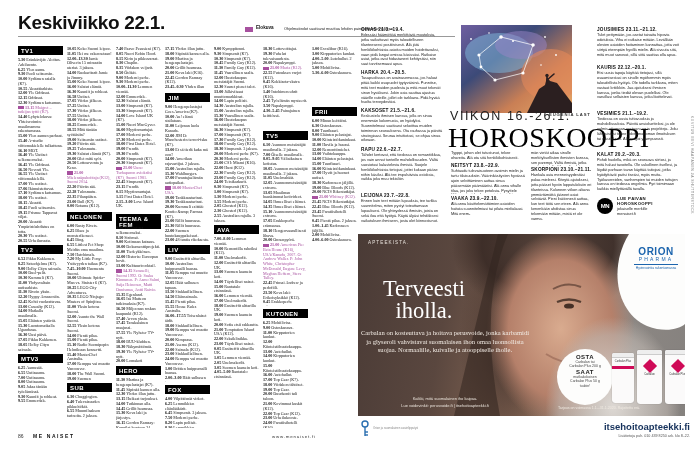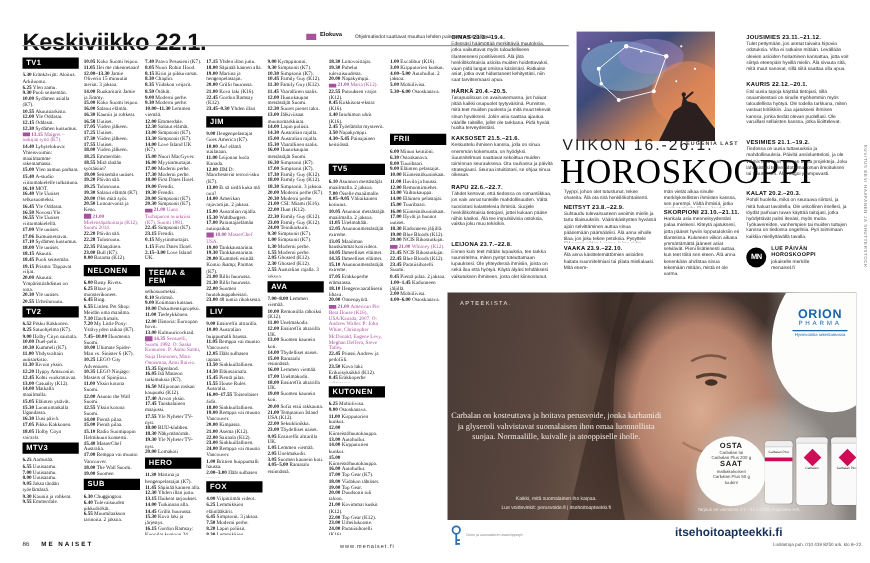--- a/index.html
+++ b/index.html
@@ -1,20 +1,20 @@
 <!DOCTYPE html>
 <html><head>
 <meta charset="utf-8">
 <style>
   html,body{margin:0;padding:0}
   body{width:696px;height:450px;position:relative;background:#fff;overflow:hidden;
        font-family:"Liberation Sans",sans-serif;color:#111;-webkit-font-smoothing:antialiased}
   .abs{position:absolute}
   
-  .page-title{left:18px;top:24px;font-size:19px;font-weight:bold;letter-spacing:-.3px}
+  .page-title{left:18px;top:12px;font-size:19px;font-weight:bold;letter-spacing:-.3px}
   .legend-swatch{left:245px;top:27px;width:8px;height:4.5px;background:#a7519f}
   .legend-label{left:256px;top:25px;font-size:4.6px;font-weight:bold}
   .disclaimer{left:284px;top:25.5px;font-size:3.9px;color:#222}
   .head-rule{left:18px;top:36px;width:437px;height:.6px;background:#999}
   
   .ch-hdr{background:#000;color:#fff;font-weight:bold;font-size:6px;letter-spacing:.4px;
           padding:1.5px 0 1.5px 3px;box-sizing:border-box}
   .entries{font-family:"Liberation Serif",serif;font-size:4.15px;line-height:1.15;
            overflow:hidden;color:#161616}
   .entry{margin:0}
@@ -69,21 +69,21 @@
   .ad-offer-note{left:200px;top:172px;width:135px;font-size:3.6px;color:#f0eae2}
   .swoosh{right:0;top:0;width:90px;height:110px}
   .orionlogo{right:4px;top:12px;width:50px;text-align:center;color:#1b64ad}
   .orionlogo .o1{font-size:10px;font-weight:bold;letter-spacing:.5px}
   .orionlogo .o2{font-size:5px;letter-spacing:2.2px;margin-top:-1px}
   .orionlogo .rule{height:.7px;background:#1b64ad;margin:1.5px 3px}
   .orionlogo .o3{font-size:3.4px;color:#1b64ad}
   
   .key-block{left:360px;top:420px;display:flex;gap:3px;align-items:center}
   .key-text{font-size:2.9px;color:#888;line-height:1.3}
-  .apt-site{left:476px;top:421px;width:214px;text-align:center;font-size:9.5px;font-weight:bold;color:#16325c}
+  .apt-site{left:476px;top:421px;width:214px;text-align:right;font-size:9.5px;font-weight:bold;color:#16325c}
   .apt-info{left:476px;top:434px;width:214px;text-align:right;font-size:3.7px;color:#555}
   
   .f-page{left:18px;top:433px;font-size:5px;color:#333}
   .f-brand{left:33px;top:433px;font-size:5px;letter-spacing:1.6px;color:#111;font-weight:bold}
   .f-site{left:272px;top:433.5px;font-size:4.4px;letter-spacing:.8px;color:#333}
 </style>
 </head>
 <body>
 
 <div class="abs page-title">Keskiviikko 22.1.</div>
@@ -597,20 +597,22 @@
     <div class="o3">Hyvinvointia rakentamassa</div>
   </div>
   <svg class="abs" width="338" height="182" viewBox="0 0 338 182" style="left:0;top:0">
     <path d="M195,55 q14,-8 28,-2" stroke="#5a3d32" stroke-width="2" fill="none" opacity=".7"></path>
     <path d="M199,68 q12,-5 24,0" stroke="#3a281f" stroke-width="2.4" fill="none" opacity=".8"></path>
     <ellipse cx="211" cy="72" rx="5" ry="2.6" fill="#2e1d16" opacity=".85"></ellipse>
     <path d="M188,120 q22,14 46,6" stroke="#8a5a4a" stroke-width="2" fill="none" opacity=".5"></path>
     <path d="M150,0 q-30,70 -8,182 L96,182 Q120,80 140,0 Z" fill="#32241f" opacity=".55"></path>
   </svg>
   <div class="abs ad-kicker">APTEEKISTA.</div>
+  <div class="abs ad-headline">Terveesti
+iholla.</div>
   <div class="abs ad-body">Carbalan on kosteuttava ja hoitava perusvoide, jonka karbamidi ja glyseroli vahvistavat suomalaisen ihon omaa luonnollista suojaa. Normaalille, kuivalle ja atooppiselle iholle.</div>
   <div class="abs ad-tag1">Kaikki, mitä suomalainen iho kaipaa.</div>
   <div class="abs ad-tag2">Lue voidevinkit: perusvoide.fi | itsehoitoapteekki.fi</div>
   <div class="abs osta">
     <div class="b">OSTA</div>
     <div class="s">Carbalan tai</div>
     <div class="s">Carbalan Plus 200 g</div>
     <div class="b">SAAT</div>
     <div class="s">matkakokoisen</div>
     <div class="s">Carbalan Plus 50 g</div>

